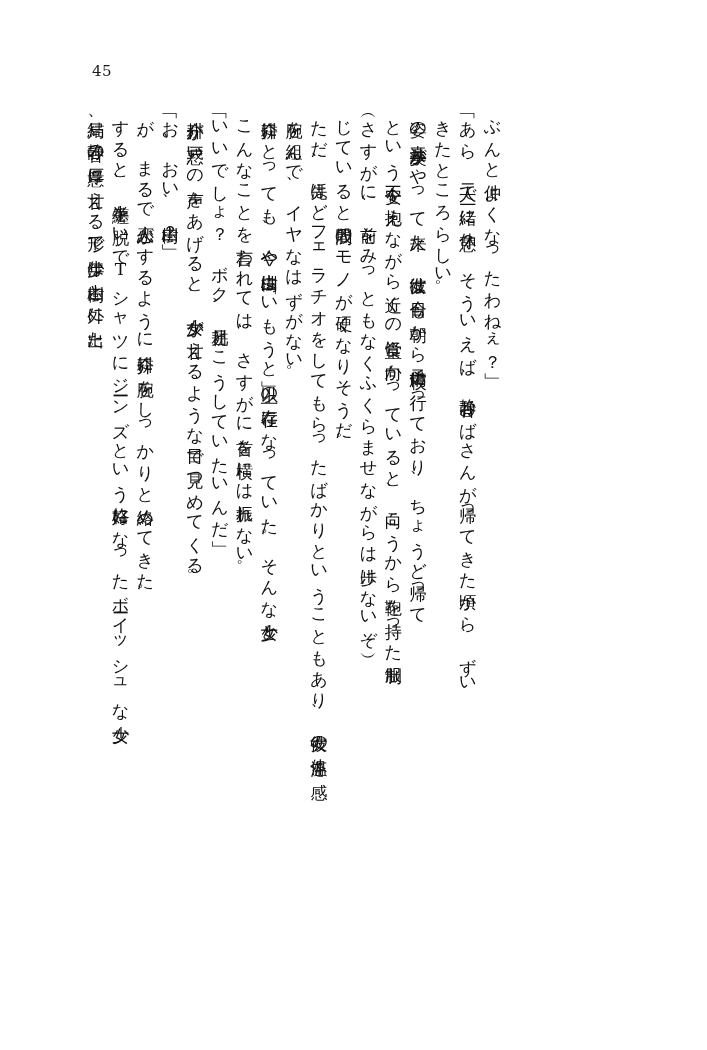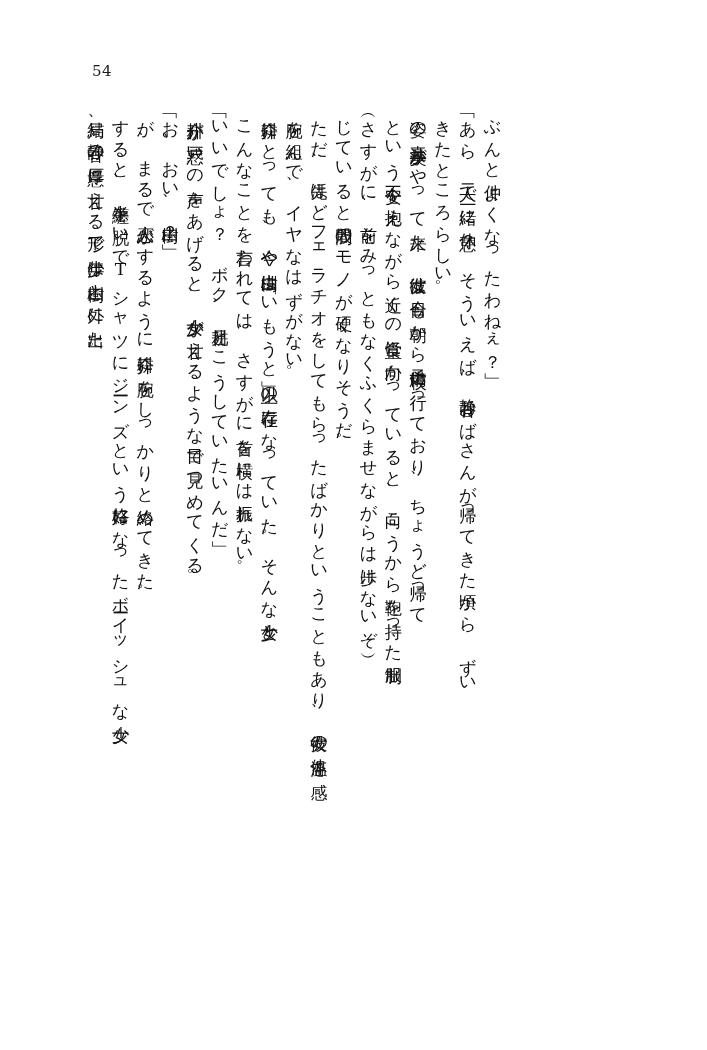--- a/index.html
+++ b/index.html
@@ -54,21 +54,21 @@
     white-space: nowrap;
     font-family: "DejaVu Serif", "Liberation Serif", serif;
     font-weight: 500;
   }
 </style>
 </head>
 <body>
 
 <div class="page">
 
-  <div class="page-number">54</div>
+  <div class="page-number">45</div>
 
   <div class="text-block">
     <div class="vcol">結局、静香の厚意に甘える形で少年は由樹と外に出た。</div>
     <div class="vcol">すると、半纏を脱いでTシャツにジーンズという格好になったボーイッシュな少女</div>
     <div class="vcol">が、まるで恋人がするように耕介に腕をしっかりと絡めてきた。</div>
     <div class="vcol">「お、おい、由樹？」</div>
     <div class="vcol">耕介が戸惑いの声をあげると、少女が甘えるような目で見つめてくる。</div>
     <div class="vcol">「いいでしょ？　ボク、耕兄とこうしていたいんだ」</div>
     <div class="vcol">こんなことを言われては、さすがに首を横には振れない。</div>
     <div class="vcol">耕介にとっても、今や由樹は「いもうと」以上の存在になっていた。そんな少女と</div>

